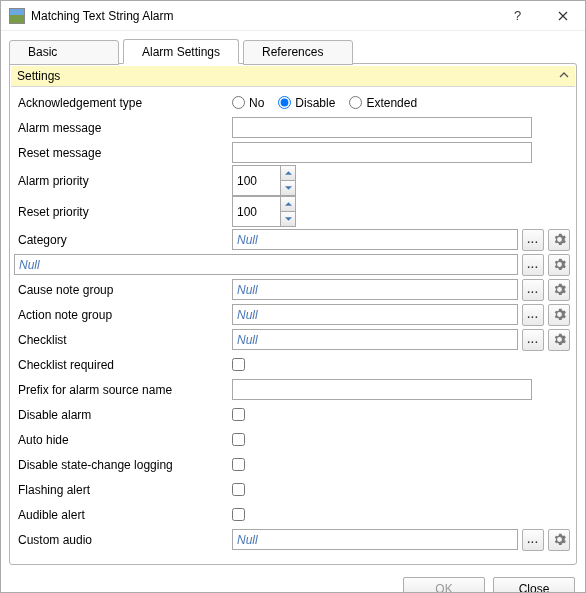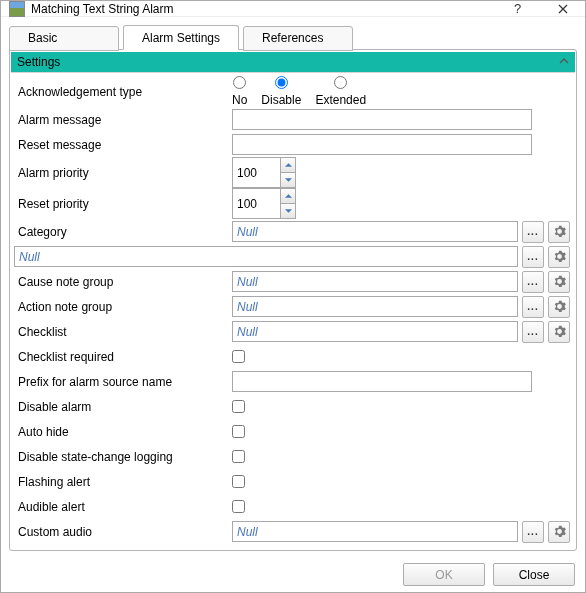--- a/index.html
+++ b/index.html
@@ -8,21 +8,21 @@
     font-family: "Segoe UI", Tahoma, sans-serif;
     font-size: 12px;
     color: #000;
     background: #fff;
     width: 586px;
     height: 593px;
     overflow: hidden;
     border: 1px solid #aaa;
   }
   .titlebar {
-    height: 16px;
+    height: 30px;
     display: flex;
     align-items: center;
     padding: 0 0 0 8px;
     background: #fff;
     border-bottom: 1px solid #eee;
   }
   .titlebar .icon {
     width: 16px;
     height: 16px;
     margin-right: 6px;
@@ -86,21 +86,21 @@
     height: 502px;
     position: relative;
   }
   .section-header {
     display: flex;
     justify-content: space-between;
     align-items: center;
     padding: 3px 6px 3px 6px;
     border-bottom: 1px solid #d5d5d5;
     border-top: 1px solid #fff;
-    background: #14b8a6;
+    background: #fef9c3;
     margin: 1px;
   }
   .section-header .chev svg { width: 10px; height: 10px; }
   .rows {
     padding: 2px 4px;
     overflow-y: auto;
     height: 474px;
   }
   .row {
     display: flex;
@@ -117,21 +117,21 @@
     display: flex;
     align-items: center;
     gap: 4px;
     padding-right: 2px;
   }
   .radios {
     display: flex;
     gap: 14px;
     align-items: center;
   }
-  .radios label { display: flex; align-items: center; gap: 4px; flex-direction: column; }
+  .radios label { display: flex; gap: 4px; }
   input[type="radio"], input[type="checkbox"] {
     margin: 0;
     width: 13px;
     height: 13px;
   }
   .txt, .nullbox {
     border: 1px solid #a8a8a8;
     background: #fff;
     height: 21px;
     padding: 0 4px;

